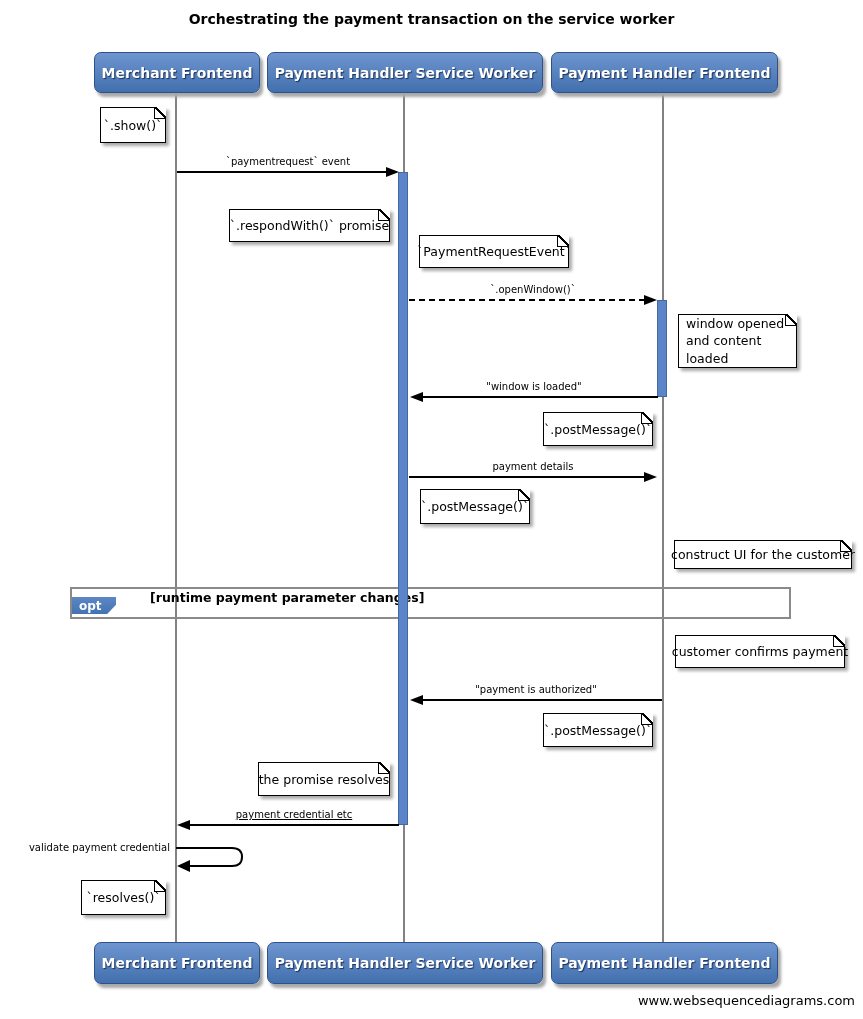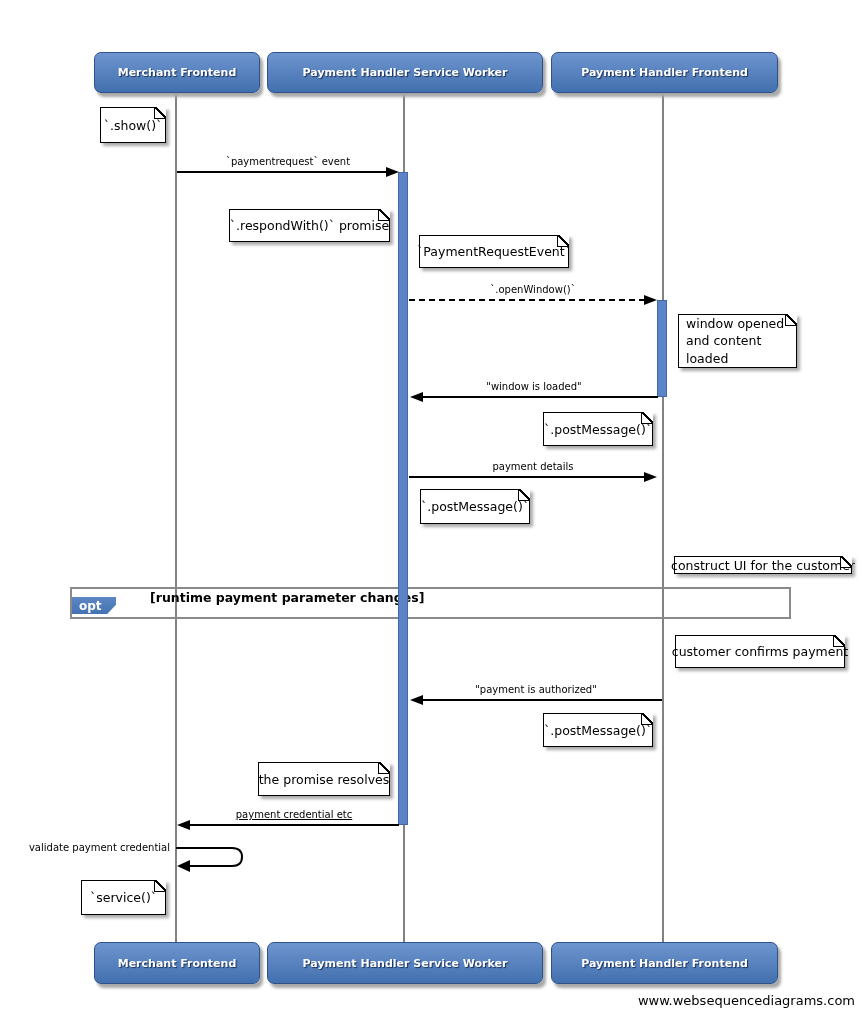--- a/index.html
+++ b/index.html
@@ -10,21 +10,21 @@
   .title{
     position:absolute;top:11px;left:0;width:100%;text-align:center;
     font-size:14px;font-weight:bold;z-index:7;
   }
   .lifeline{position:absolute;top:91px;height:851px;width:2px;background:#828282;z-index:1;}
   .actor-box{
     position:absolute;height:39px;z-index:6;border-radius:7px;
     background:linear-gradient(#6e95cf,#4270ae);
     border:1px solid #2d5188;
     box-shadow:3px 4px 3px #a8a8a8;
-    color:#fff;font-weight:bold;font-size:11px;
+    color:#fff;font-weight:bold;font-size:14px;
     display:flex;align-items:center;justify-content:center;
     text-shadow:1px 1px 1px rgba(20,40,80,0.9);
     white-space:nowrap;
   }
   .activation{position:absolute;width:10px;background:#5b85c8;border:1px solid #44699f;box-sizing:border-box;z-index:3;}
   .note{
     position:absolute;background:#fff;border:1px solid #000;
     box-shadow:3px 3px 3px #ababab;z-index:5;
     font-size:12.5px;display:flex;align-items:center;justify-content:center;
     padding:0 7px;box-sizing:border-box;white-space:nowrap;
@@ -50,20 +50,21 @@
   }
   .fragment-guard{position:absolute;left:78px;top:1px;font-size:12.5px;font-weight:bold;white-space:nowrap;}
   .self-msg{position:absolute;z-index:4;}
   .watermark{position:absolute;top:993px;right:8px;font-size:13px;z-index:7;}
 </style>
 </head>
 <body>
 
 <div class="diagram">
 
+  <div class="title">Orchestrating the payment transaction on the service worker</div>
 
   <div class="lifeline" style="left:175px;"></div>
   <div class="lifeline" style="left:403px;"></div>
   <div class="lifeline" style="left:662px;"></div>
 
   <div class="fragment" style="left:70px;top:587px;width:721px;height:32px;">
     <div class="fragment-tab">opt</div>
     <div class="fragment-guard">[runtime payment parameter changes]</div>
   </div>
 
@@ -116,25 +117,25 @@
     <polygon points="1,25 14,19 14,31" fill="#000"></polygon>
   </svg>
 
   <div class="note" style="left:100px;top:107px;width:66px;height:36px;">`.show()`</div>
   <div class="note" style="left:229px;top:186px;width:161px;height:33px;margin-top:23px;">`.respondWith()` promise</div>
   <div class="note multiline" style="left:678px;top:314px;width:119px;height:54px;">window opened
 and content loaded</div>
   <div class="note" style="left:419px;top:235px;width:150px;height:33px;">`PaymentRequestEvent`</div>
   <div class="note" style="left:543px;top:412px;width:110px;height:34px;">`.postMessage()`</div>
   <div class="note" style="left:420px;top:489px;width:110px;height:35px;">`.postMessage()`</div>
-  <div class="note" style="left:674px;top:540px;width:178px;height:18px;margin-top:16px;">construct UI for the customer</div>
+  <div class="note" style="left:674px;top:540px;width:178px;height:29px;">construct UI for the customer</div>
   <div class="note" style="left:675px;top:635px;width:170px;height:33px;">customer confirms payment</div>
   <div class="note" style="left:543px;top:713px;width:110px;height:34px;">`.postMessage()`</div>
   <div class="note" style="left:258px;top:762px;width:132px;height:34px;">the promise resolves</div>
-  <div class="note" style="left:81px;top:880px;width:85px;height:35px;">`service()`</div>
+  <div class="note" style="left:81px;top:880px;width:85px;height:35px;">`resolves()`</div>
 
   <div class="actor-box" style="left:94px;top:942px;width:164px;height:40px;">Merchant Frontend</div>
   <div class="actor-box" style="left:267px;top:942px;width:274px;height:40px;">Payment Handler Service Worker</div>
   <div class="actor-box" style="left:551px;top:942px;width:225px;height:40px;">Payment Handler Frontend</div>
 
   <div class="watermark">www.websequencediagrams.com</div>
 
 </div>
 
 </body></html>

